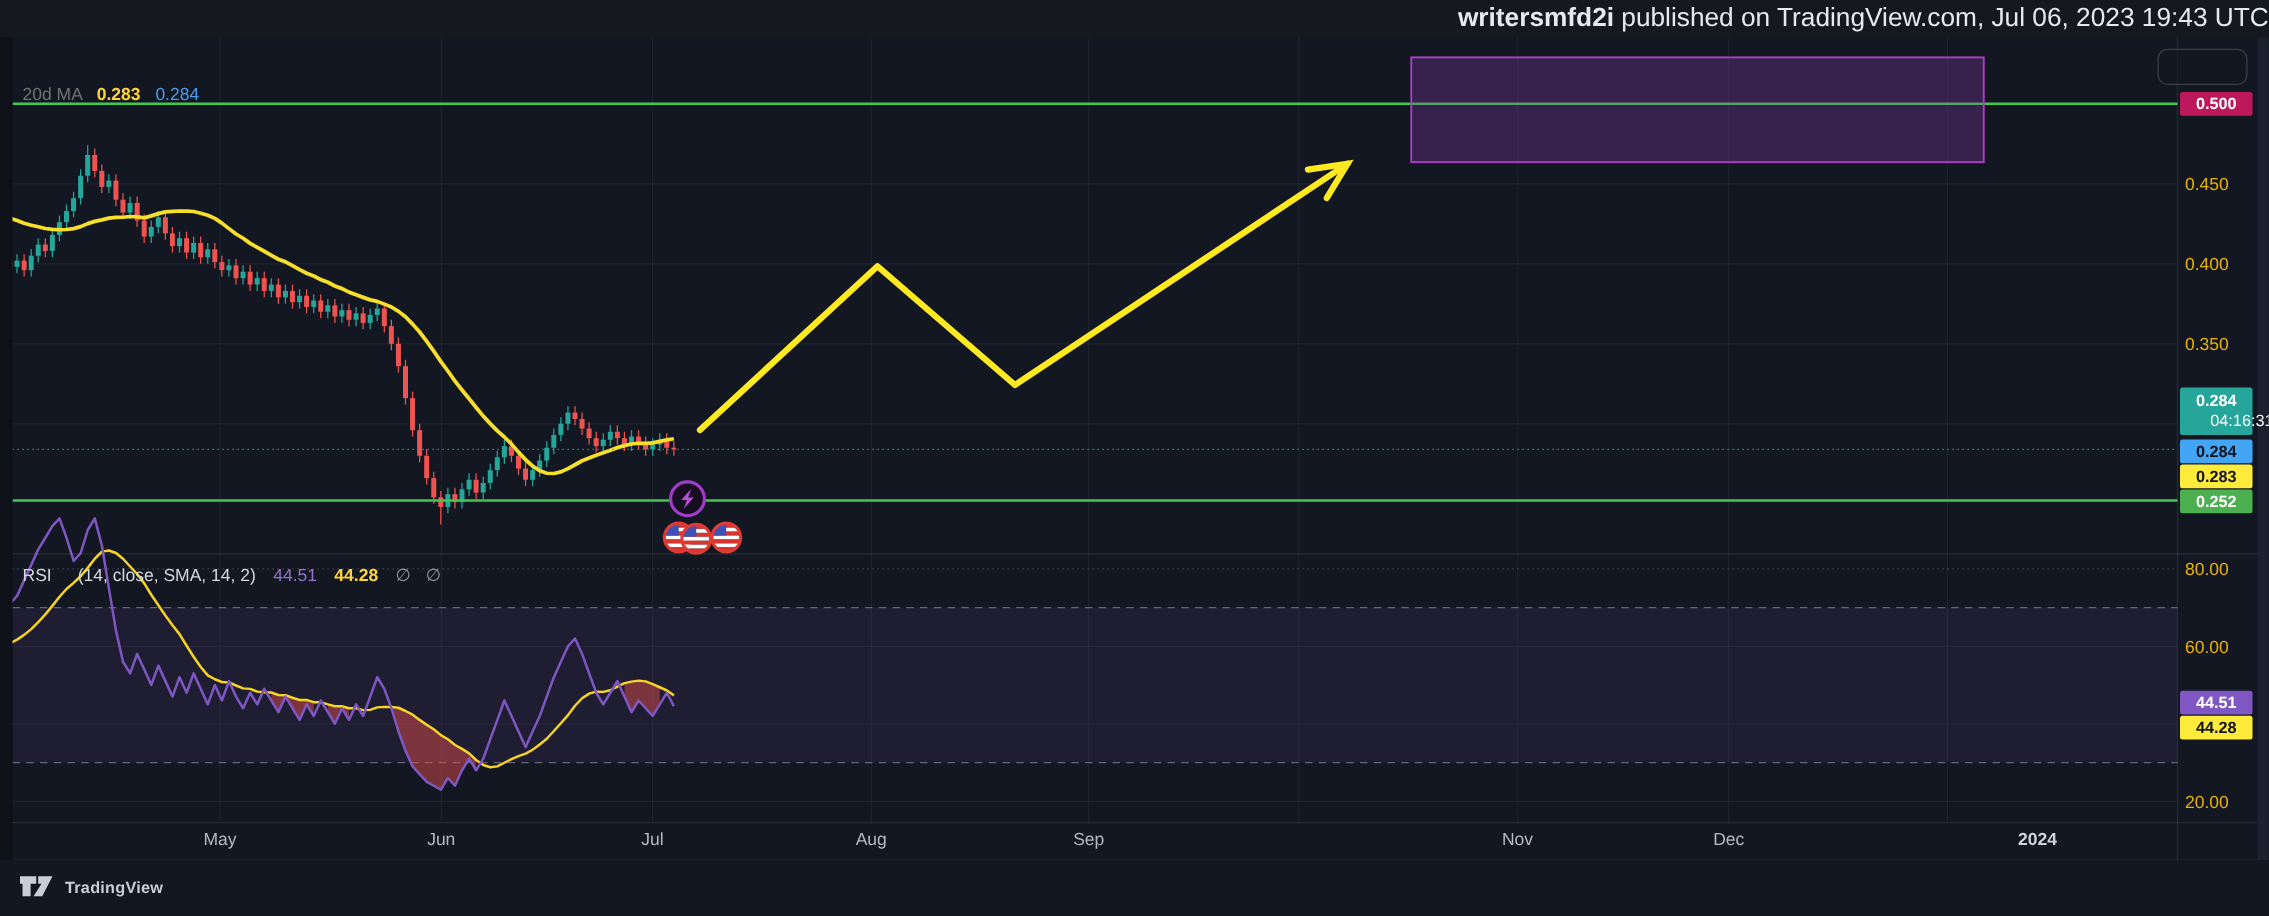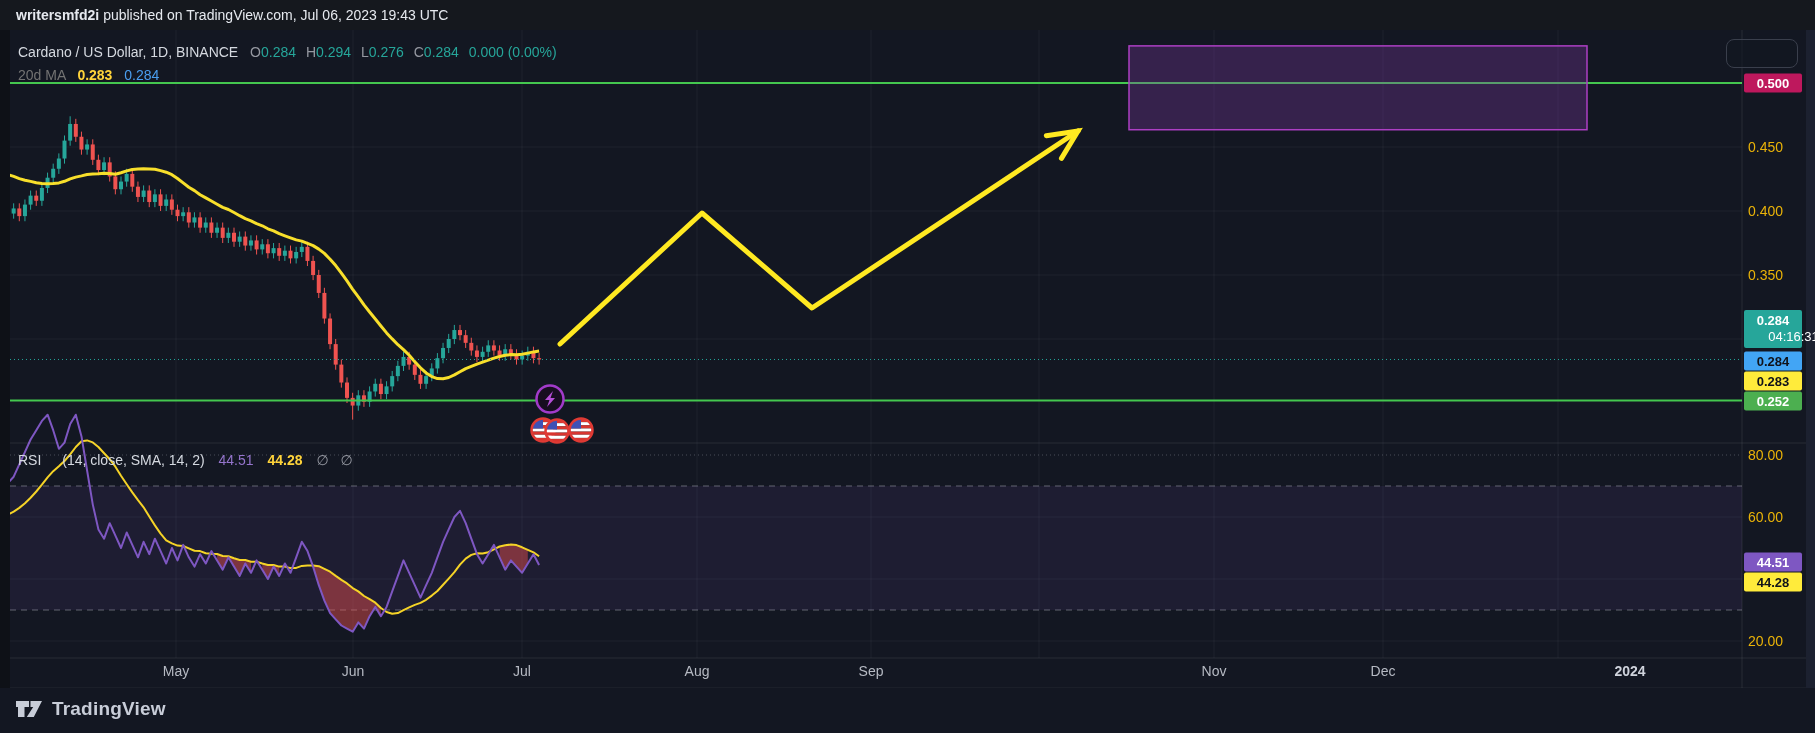--- a/index.html
+++ b/index.html
@@ -1,20 +1,20 @@
 <!DOCTYPE html>
 <html><head>
 <meta charset="utf-8">
 <style>
   html,body{margin:0;padding:0;background:#131722;width:1815px;height:733px;overflow:hidden;
     font-family:"Liberation Sans",sans-serif;-webkit-font-smoothing:antialiased;}
   .abs{position:absolute;}
   #stage{position:relative;width:1815px;height:733px;background:#131722;}
   
-  #topbar{left:0;top:0;width:1815px;height:30px;background:#15181e;color:#e6e9ef;font-size:14px;line-height:30px;padding-left:16px;box-sizing:border-box;}
+  #topbar{left:0;top:0;width:1815px;height:30px;background:#15181e;color:#e6e9ef;font-size:21px;line-height:30px;padding-left:16px;box-sizing:border-box;text-align:right;}
   #topbar .pub{font-weight:700;}
   #left-gutter{left:0;top:30px;width:10px;height:658px;background:#0e1117;}
   #right-strip{left:1806px;top:30px;width:9px;height:658px;background:#1c2130;}
   
   .legend{color:#d5d9e0;font-size:14px;white-space:nowrap;}
   .lg-gray{color:#9598a1;}
   .lg-teal{color:#26a69a;}
   .lg-yellow{color:#ffd43b;font-weight:700;}
   .lg-blue{color:#4a9ef0;}
   .lg-purple{color:#9575cd;}
@@ -27,21 +27,21 @@
      display:flex;align-items:center;justify-content:center;transform:translateY(-50%);}
   .plabel.two{height:38px;flex-direction:column;line-height:16px;}
   .plabel .sub{font-weight:400;font-size:13px;padding-left:41px;}
   
   .month{position:absolute;top:663px;color:#b6bac3;font-size:14px;transform:translateX(-50%);}
   .month.year{font-weight:700;color:#cfd3dc;}
   #empty-box{left:1726px;top:39px;width:70px;height:27px;border:1.5px solid #3a3f4c;border-radius:8px;background:rgba(19,23,34,.6);}
   
   #footer{left:0;top:688px;width:1815px;height:45px;background:#131722;}
   #tv-brand{position:absolute;left:14px;top:8px;display:flex;align-items:center;gap:8px;}
-  #tv-brand .txt{color:#c8cdd8;font-size:19px;font-weight:700;letter-spacing:.2px;}
+  #tv-brand .txt{color:#c8cdd8;font-size:13px;font-weight:700;letter-spacing:.2px;}
 </style>
 </head>
 <body>
 
 <div id="stage">
 
   <div id="topbar" class="abs">
     <span class="pub">writersmfd2i</span><span> published on TradingView.com, Jul 06, 2023 19:43 UTC</span>
   </div>
 
@@ -327,28 +327,20 @@
           <rect x="570" y="437.9" width="22" height="3.15" fill="#d8352f"></rect>
           <rect x="570" y="419" width="11" height="9.5" fill="#3f51b5"></rect>
         </g>
         <circle cx="581" cy="430" r="11.5" fill="none" stroke="#e03a34" stroke-width="2.5"></circle>
       </g>
     </svg>
 
   <div id="left-gutter" class="abs"></div>
   <div id="right-strip" class="abs"></div>
 
-  <div id="symbol-legend" class="abs legend">
-    <span>Cardano / US Dollar, 1D, BINANCE</span>
-    <span class="lg-gray" style="margin-left:8px">O</span><span class="lg-teal">0.284</span>
-    <span class="lg-gray" style="margin-left:6px">H</span><span class="lg-teal">0.294</span>
-    <span class="lg-gray" style="margin-left:6px">L</span><span class="lg-teal">0.276</span>
-    <span class="lg-gray" style="margin-left:6px">C</span><span class="lg-teal">0.284</span>
-    <span class="lg-teal" style="margin-left:6px">0.000 (0.00%)</span>
-  </div>
 
   <div id="ma-legend" class="abs legend">
     <span class="lg-gray" style="color:#737373">20d MA</span>
     <span class="lg-yellow" style="margin-left:8px">0.283</span>
     <span class="lg-blue" style="margin-left:8px">0.284</span>
   </div>
 
   <div id="rsi-legend" class="abs legend">
     <span>RSI</span>
     <span style="margin-left:17px">(14, close, SMA, 14, 2)</span>

